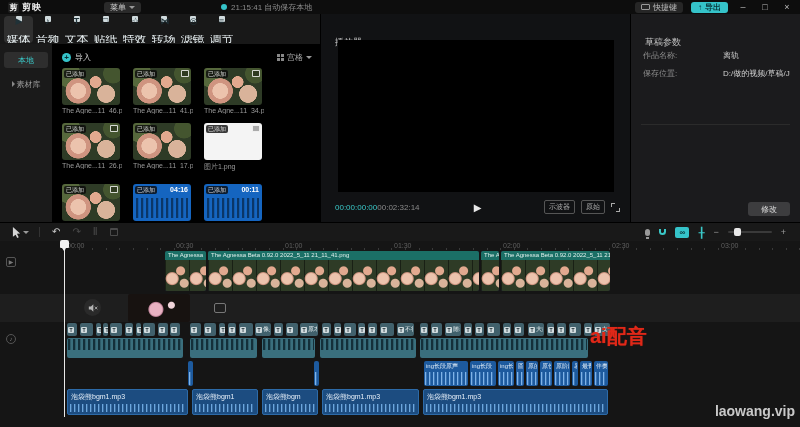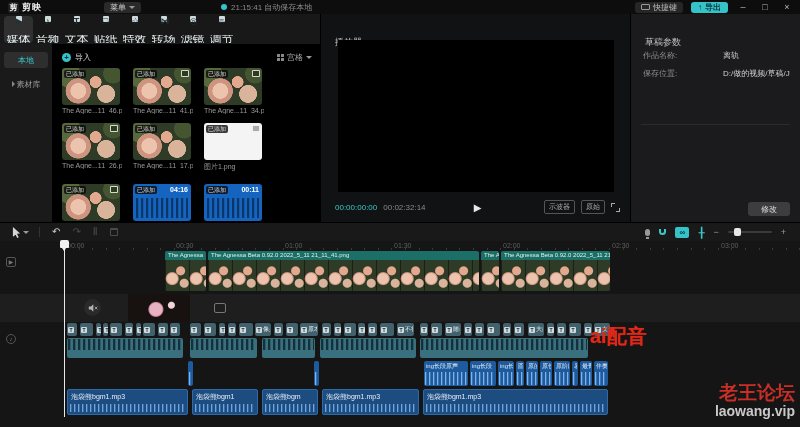--- a/index.html
+++ b/index.html
@@ -61,21 +61,21 @@
   .audio-thumb { background:#1565c0; }
   .audio-thumb::after { content:""; position:absolute; left:3px; right:3px; bottom:3px; height:20px;
       background:repeating-linear-gradient(90deg,#0a3668 0 2px, rgba(10,54,104,.25) 2px 3px, transparent 3px 5px); }
 
   
   #player-panel { position:absolute; left:320px; top:14px; width:310px; height:208px; background:#111214; border-left:1px solid #000; }
   .panel-title { position:absolute; left:14px; top:9px; font-size:9px; color:#c5c5c5;margin-top:13px; }
   #video-area { position:absolute; left:17px; top:26px; width:276px; height:152px; background:#000; }
   #player-controls { position:absolute; left:14px; right:10px; bottom:8px; height:14px; display:flex; align-items:center; }
   .time-cur { color:#3ac8c8; font-size:8px; }
-  .time-total { color:#8a8a8a; font-size:8px; margin-left:6px; }
+  .time-total { color:#8a8a8a; font-size:8px; margin-left:0; }
   .play-btn { position:absolute; left:50%; transform:translateX(-50%); color:#e8e8e8; font-size:10px; }
   .pc-right { margin-left:auto; display:flex; align-items:center; gap:6px; }
   .mini-btn { border:1px solid #555; border-radius:2px; color:#aaa; font-size:7px; padding:1px 4px; }
   .fs-ico { width:9px; height:9px; position:relative; }
   .fs-ico::before, .fs-ico::after { content:""; position:absolute; width:3px; height:3px; border:1px solid #aaa; }
   .fs-ico::before { left:0; top:0; border-right:none; border-bottom:none; }
   .fs-ico::after { right:0; bottom:0; border-left:none; border-top:none; }
 
   
   #params-panel { position:absolute; left:630px; top:14px; width:170px; height:208px; background:#1b1b1d; border-left:1px solid #000; }
@@ -605,16 +605,15 @@
         <span class="b-lab">泡袋熊bgm1.mp3</span>
       </div>
     </div>
 
   <div id="playhead-line"></div>
   <div id="playhead-handle"></div>
 
   <div class="annotation" id="anno-dub">ai配音</div>
 
   <div id="watermark">
-    <div class="wm1">老王论坛</div>
     <div class="wm2">laowang.vip</div>
   </div>
 </div>
 
 </body></html>

